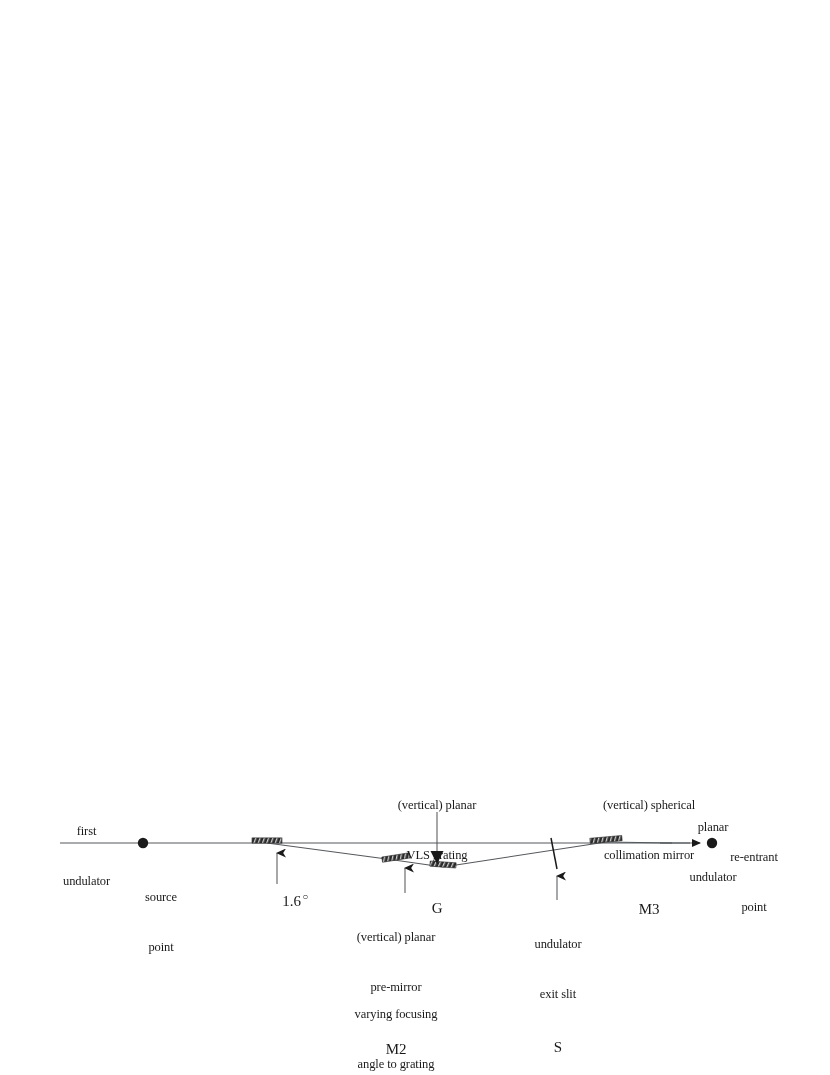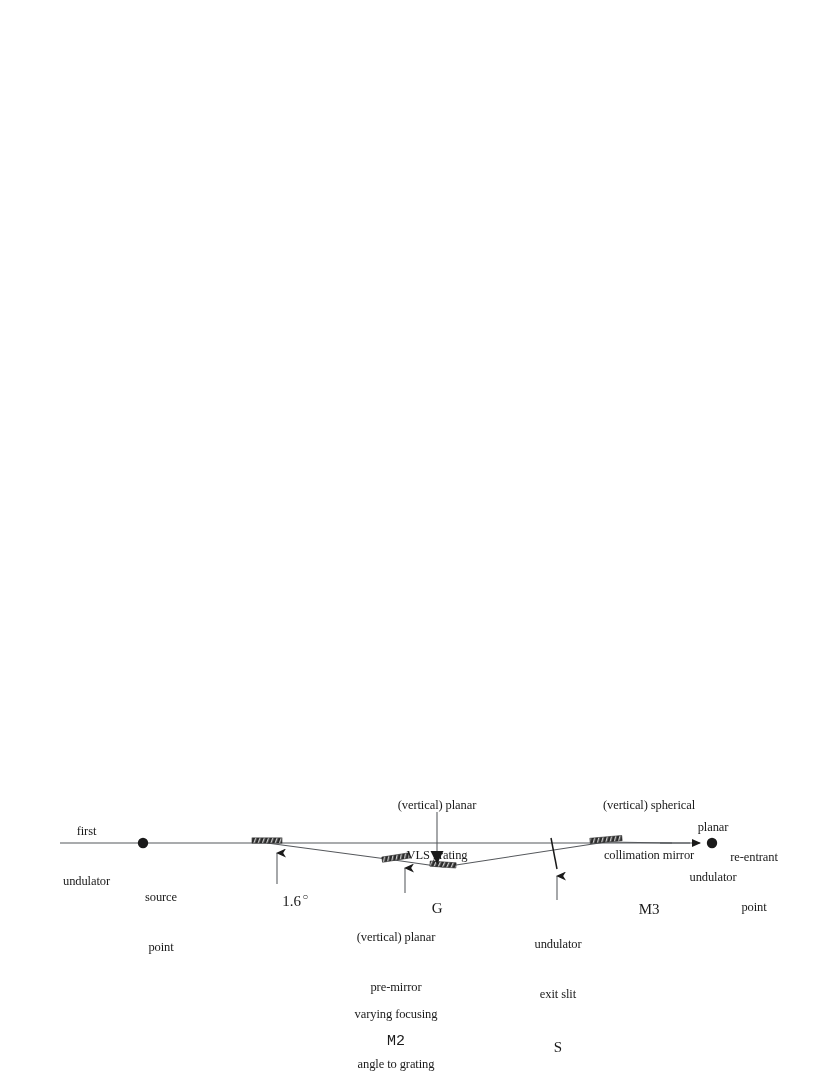--- a/index.html
+++ b/index.html
@@ -128,21 +128,21 @@
   </div>
 
 
   <div class="lbl ctr lbl-big" style="left:288px; top:870px;">
     <span>1.6</span><span class="deg-sup">○</span>
   </div>
 
   <div class="lbl ctr" style="left:396px; top:896px;">
     <div>(vertical) planar</div>
     <div>pre-mirror</div>
-    <div class="lbl-big" style="margin-top:5px;font-family:Liberation Mono, monospace;">M2</div>
+    <div class="lbl-big" style="margin-top:12px;">M2</div>
   </div>
 
   <div class="lbl ctr" style="left:396px; top:973px;">
     <div>varying focusing</div>
     <div>angle to grating</div>
   </div>
 
   <div class="lbl ctr" style="left:437px; top:764px;">
     <div>(vertical) planar</div>
     <div>VLS grating</div>

